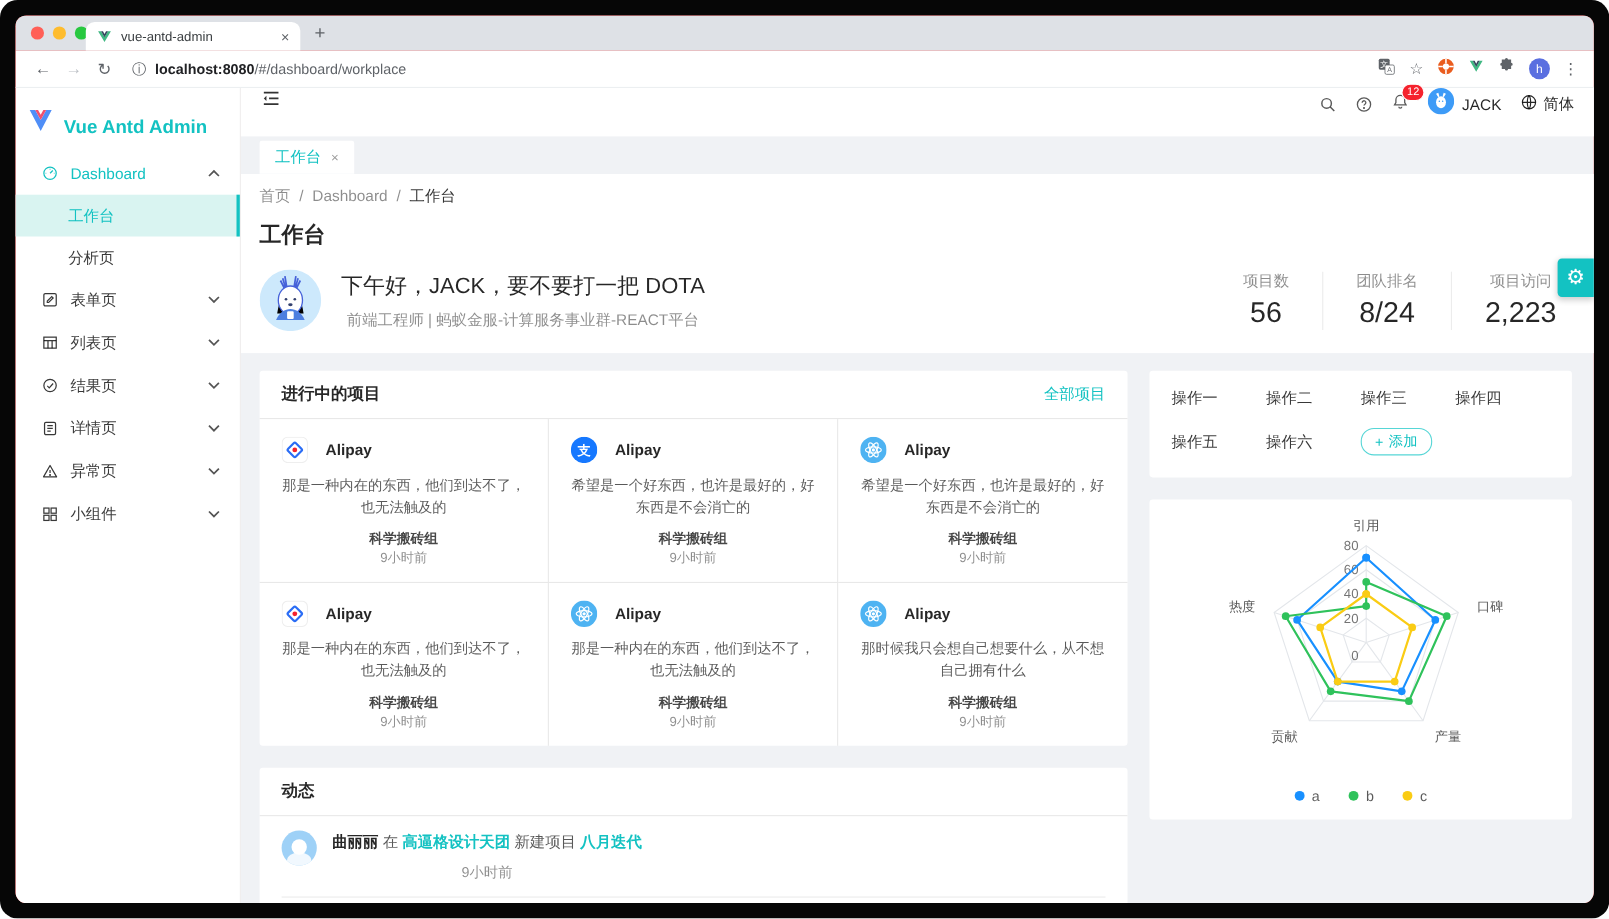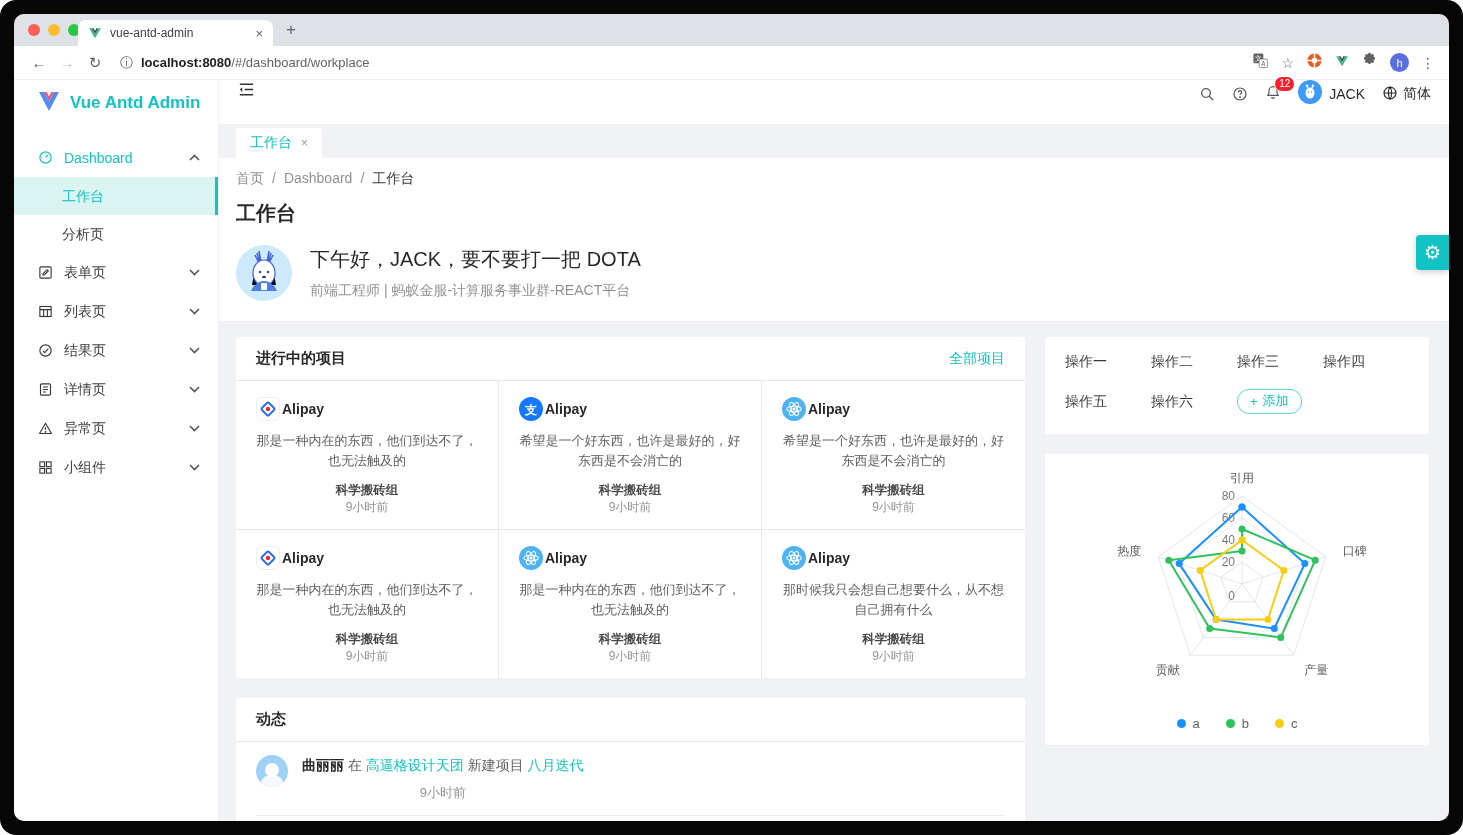--- a/index.html
+++ b/index.html
@@ -29,21 +29,21 @@
   .url-host { color:#202124; }
   .url-path { color:#5f6368; }
   .chrome-right { display:flex; align-items:center; gap:12px; padding-right:2px; }
   .chrome-right .g { font-size:14px; color:#5f6368; }
   .profile-chip { width:19px; height:19px; border-radius:50%; background:#5a6fe0; color:#fff;
     font-size:11px; display:flex; align-items:center; justify-content:center; }
 
   
   .app { flex:1; display:flex; min-height:0; }
   .sidebar { width:205px; background:#fff; flex:none; border-right:1px solid #efefef; }
-  .logo-row { height:46px; display:flex; align-items:center; gap:8px; padding-left:22px; }
+  .logo-row { height:46px; display:flex; align-items:flex-end; gap:8px; padding-left:10px; }
   .logo-title { font-size:17px; font-weight:bold; color:#13c2c2; white-space:nowrap; }
   .menu { padding-top:12px; }
   .menu-item { height:39px; display:flex; align-items:center; padding:0 18px 0 24px;
     font-size:14px; color:rgba(0,0,0,.78); cursor:default; }
   .menu-item.open { color:#13c2c2; }
   .mi-icon { width:16px; height:16px; margin-right:10px; display:flex; align-items:center; }
   .mi-arrow { margin-left:auto; color:#555; display:flex; }
   .menu-item.open .mi-arrow { color:#555; }
   .sub-item { height:38px; line-height:38px; padding-left:48px; font-size:14px; color:rgba(0,0,0,.78); }
   .sub-item.active { color:#13c2c2; background:#d9f4f1; border-right:3px solid #13c2c2; }
@@ -67,41 +67,41 @@
   .page-wrap { flex:1; overflow:hidden; display:flex; flex-direction:column; }
   .page-header { background:#fff; padding:12px 24px 20px 17px; flex:none; }
   .breadcrumb { font-size:14px; color:rgba(0,0,0,.45); }
   .breadcrumb .sep { margin:0 8px; }
   .breadcrumb .crumb.last { color:rgba(0,0,0,.8); }
   .page-title { font-size:20px; font-weight:bold; color:rgba(0,0,0,.85); margin:12px 0 18px; }
   .greet-row { display:flex; align-items:center; }
   .greet-avatar { width:56px; height:56px; flex:none; }
   .greet-txt { margin-left:18px; }
   .greet-title { font-size:20px; font-weight:500; color:rgba(0,0,0,.85); }
-  .greet-sub { font-size:14px; color:rgba(0,0,0,.45); margin-top:9px; }
+  .greet-sub { font-size:14px; color:rgba(0,0,0,.45); margin-top:9px;text-align:center; }
   .stats { margin-left:auto; display:flex; }
   .stat-col { padding:0 30px; text-align:center; border-left:1px solid #ececec; }
   .stat-col:first-child { border-left:none; }
   .stat-col:last-child { padding-right:10px; }
   .stat-label { font-size:14px; color:rgba(0,0,0,.45); }
   .stat-value { font-size:26px; color:rgba(0,0,0,.85); margin-top:4px; }
 
   .content { flex:1; min-height:0; overflow:hidden; display:flex; gap:20px; padding:16px 20px 0 17px; }
   .col-left { flex:1; min-width:0;text-align:center; }
   .col-right { width:384px; flex:none; }
   .card { background:#fff; border-radius:3px; margin-bottom:20px; }
   .card-head { height:44px; display:flex; align-items:center; padding:0 20px; font-size:15px;
     font-weight:bold; color:rgba(0,0,0,.85); border-bottom:1px solid #e8e8e8; }
   .card-head .extra { margin-left:auto; font-size:14px; font-weight:normal; color:#13c2c2; }
 
   .project-grid { display:grid; grid-template-columns:repeat(3,1fr); }
   .project-cell { padding:16px 20px 13px; border-right:1px solid #e8e8e8; border-bottom:1px solid #e8e8e8; }
   .project-cell:nth-child(3n) { border-right:none; }
   .project-cell:nth-child(n+4) { border-bottom:none; }
-  .pc-head { display:flex; align-items:center; gap:2px; }
+  .pc-head { display:flex; align-items:center; gap:16px; }
   .pc-icon { width:24px; height:24px; flex:none; }
   .pc-name { font-size:14px; font-weight:bold; color:rgba(0,0,0,.85); }
   .pc-desc { margin-top:10px; font-size:13px; line-height:20px; height:40px; overflow:hidden; color:rgba(0,0,0,.65); }
   .pc-foot { margin-top:11px; display:flex; align-items:center; justify-content:space-between;flex-direction:column; }
   .pc-group { font-size:12.5px; font-weight:bold; color:rgba(0,0,0,.72); }
   .pc-time { font-size:12px; color:rgba(0,0,0,.45); }
 
   .quick-grid { padding:16px 20px 20px; display:grid; grid-template-columns:repeat(4,1fr); row-gap:18px; align-items:center; }
   .quick-link { font-size:14px; color:rgba(0,0,0,.78); }
   .add-btn { justify-self:start; display:inline-flex; align-items:center; gap:5px; border:1px solid #56d6d6;
@@ -115,21 +115,21 @@
   .legend-dot { width:9px; height:9px; border-radius:50%; }
 
   .activity-item { margin:0 20px; padding:13px 0; display:flex; gap:14px; border-bottom:1px solid #ececec; }
   .activity-item:last-child { border-bottom:none; }
   .act-avatar { width:32px; height:32px; border-radius:50%; flex:none; position:relative; overflow:hidden; }
   .av-face { position:absolute; left:9px; top:8px; width:14px; height:14px; background:#fff; border-radius:50%; }
   .av-body { position:absolute; left:5px; top:20px; width:22px; height:14px; background:rgba(255,255,255,.85); border-radius:50% 50% 0 0; }
   .av1 { background:#9ed1f7; } .av2 { background:#49a9f0; }
   .act-line { font-size:14px; color:rgba(0,0,0,.65); line-height:20px; }
   .act-line .name { font-weight:bold; color:rgba(0,0,0,.85); }
-  .act-line .lnk { color:#13c2c2; }
+  .act-line .lnk { color:#13c2c2;font-weight:bold; }
   .act-time { margin-top:9px; font-size:13px; color:rgba(0,0,0,.45); }
 
   .setting-trigger { position:absolute; right:0; top:155px; width:33px; height:35px; background:#13c2c2;
     color:#fff; border-radius:4px 0 0 4px; display:flex; align-items:center; justify-content:center;
     font-size:19px; box-shadow:0 2px 6px rgba(0,0,0,.2); }
 </style>
 </head>
 <body>
 
 <div class="frame">
@@ -373,20 +373,34 @@
                     <path d="M15 46c3-7 8-10 13-10s10 3 13 10z" fill="#4d7fe0"></path>
                     <rect x="25" y="38" width="6" height="7" rx="1" fill="#fff"></rect>
                     <circle cx="24" cy="27" r="1.2" fill="#33406e"></circle>
                     <circle cx="32" cy="27" r="1.2" fill="#33406e"></circle>
                     <ellipse cx="28" cy="32" rx="2" ry="1.3" fill="#33406e"></ellipse>
                   </svg></span>
             <div class="greet-txt">
               <div class="greet-title">下午好，JACK，要不要打一把 DOTA</div>
               <div class="greet-sub">前端工程师 | 蚂蚁金服-计算服务事业群-REACT平台</div>
             </div>
+            <div class="stats" id="stats-row">
+                  <div class="stat-col">
+                    <div class="stat-label">项目数</div>
+                    <div class="stat-value">56</div>
+                  </div>
+                  <div class="stat-col">
+                    <div class="stat-label">团队排名</div>
+                    <div class="stat-value">8/24</div>
+                  </div>
+                  <div class="stat-col">
+                    <div class="stat-label">项目访问</div>
+                    <div class="stat-value">2,223</div>
+                  </div>
+                </div>
           </div>
         </div>
 
         <div class="content">
           <div class="col-left">
             <div class="card">
               <div class="card-head">
                 <span>进行中的项目</span>
                 <span class="extra">全部项目</span>
               </div>

